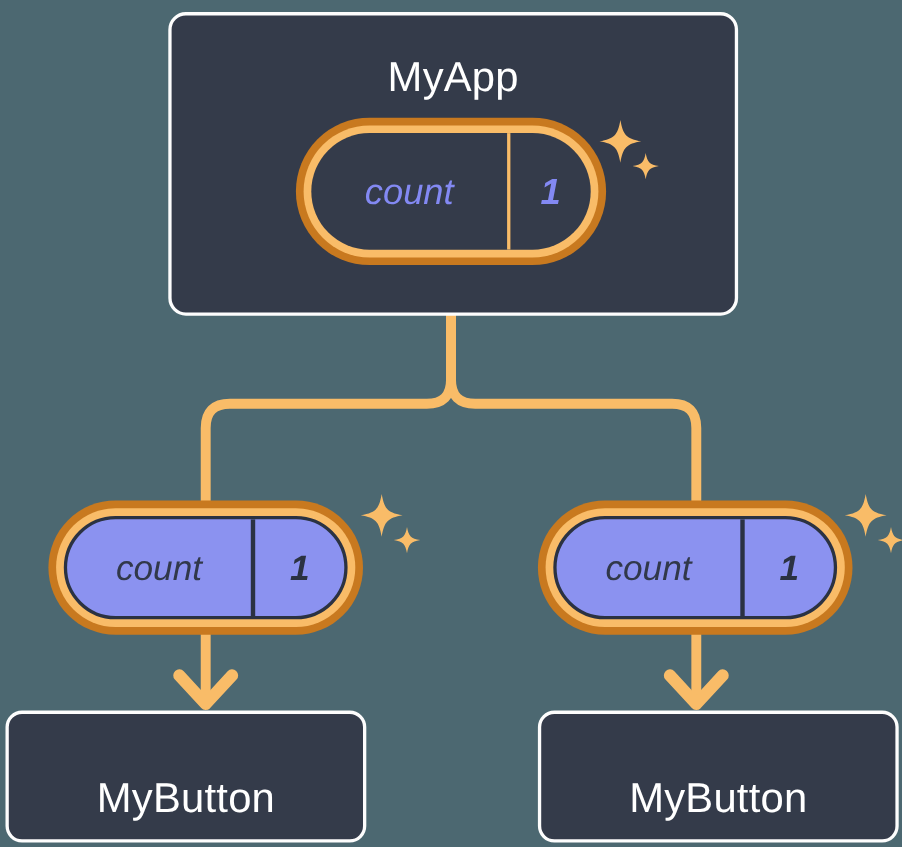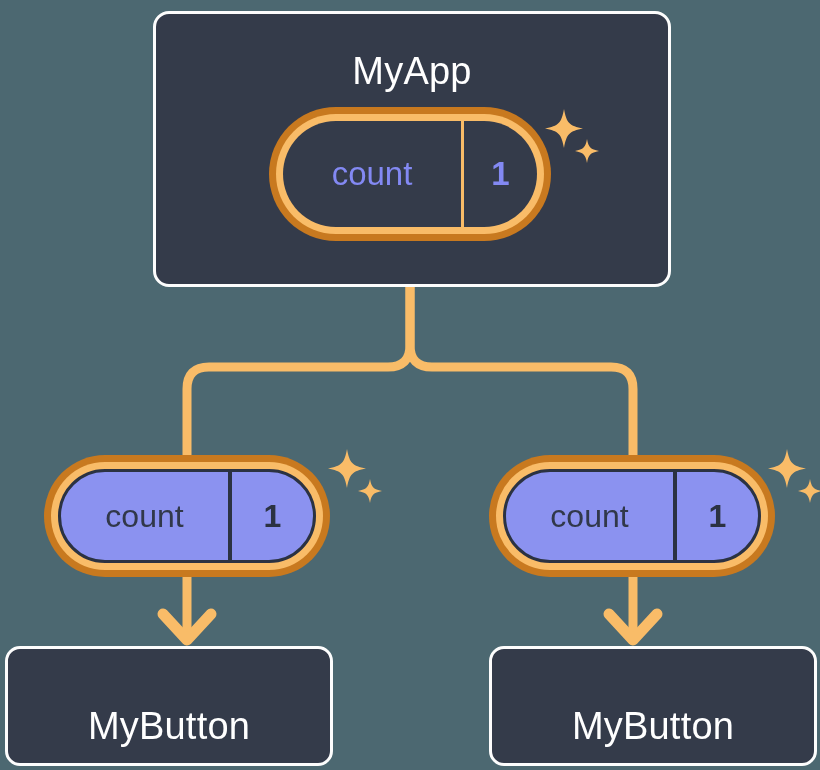--- a/index.html
+++ b/index.html
@@ -94,20 +94,21 @@
     border-radius: 999px;
     display: flex;
     align-items: stretch;
     overflow: hidden;
   }
   .pill-key, .pill-val {
     display: flex;
     align-items: center;
     justify-content: center;
     box-sizing: border-box;
+    font-style: italic;
   }
 
   
   #pill-app {
     left: 269px;
     top: 107px;
     width: 282px;
     height: 134px;
   }
   #pill-app .pill-inner { background: #343b4a; }

